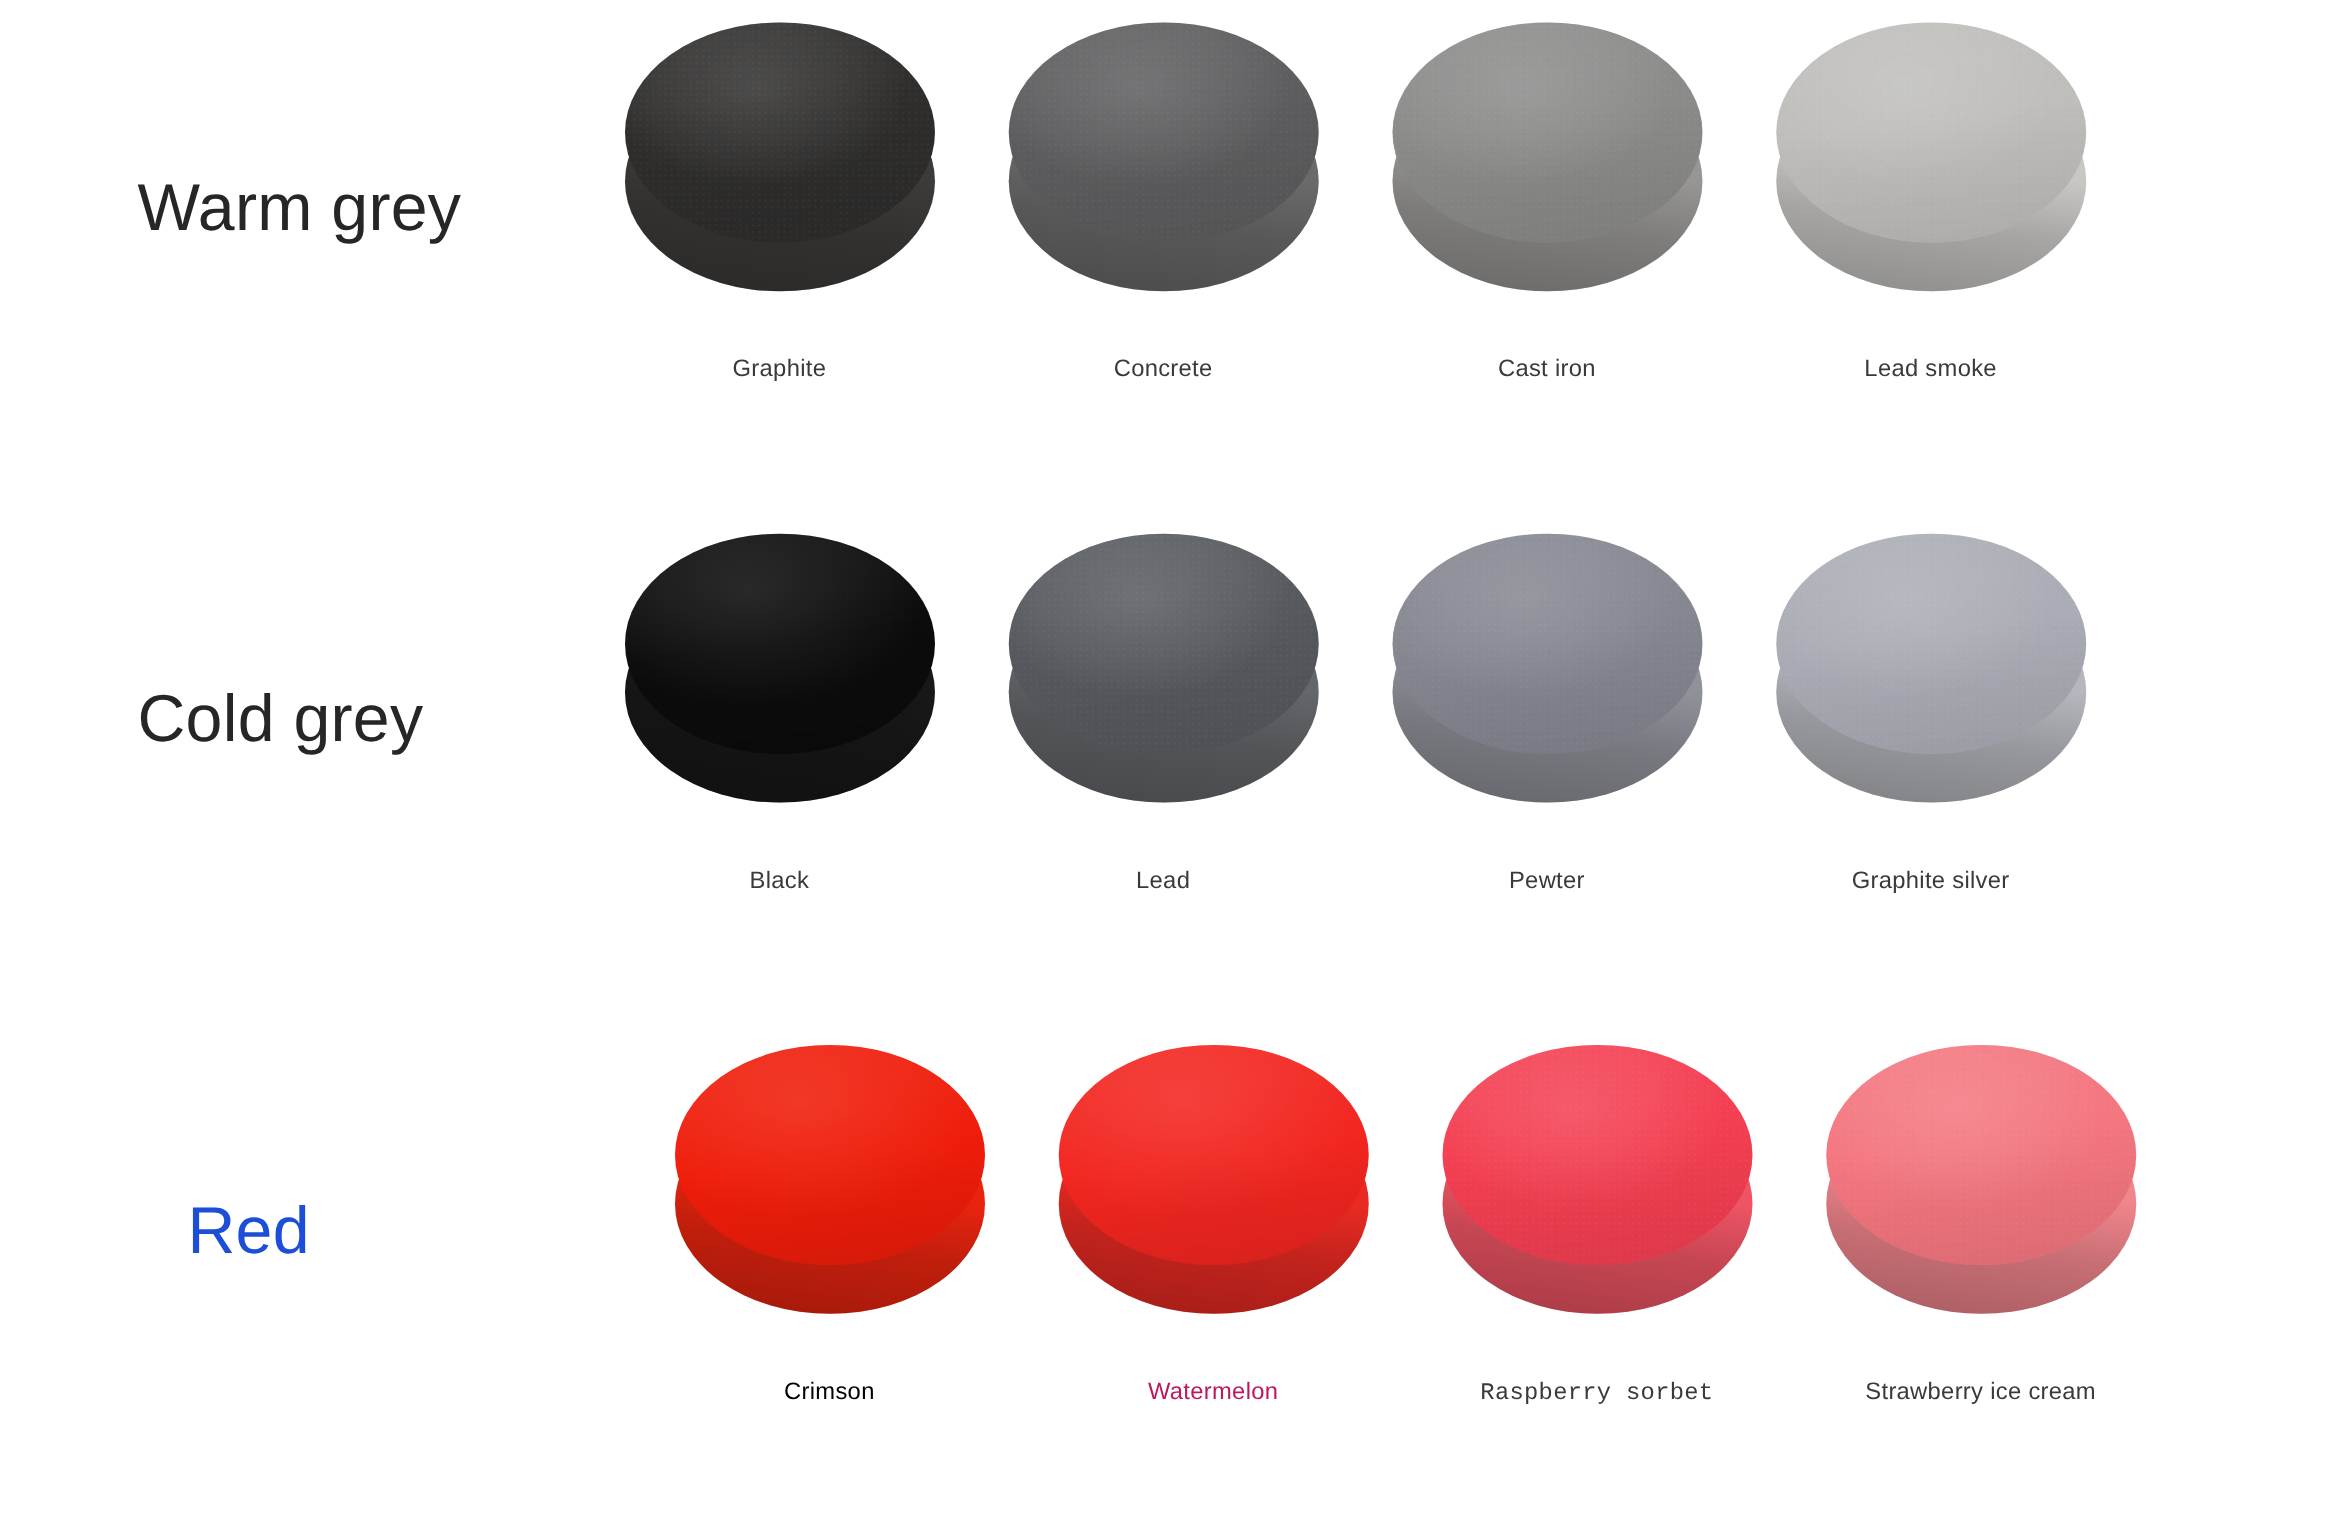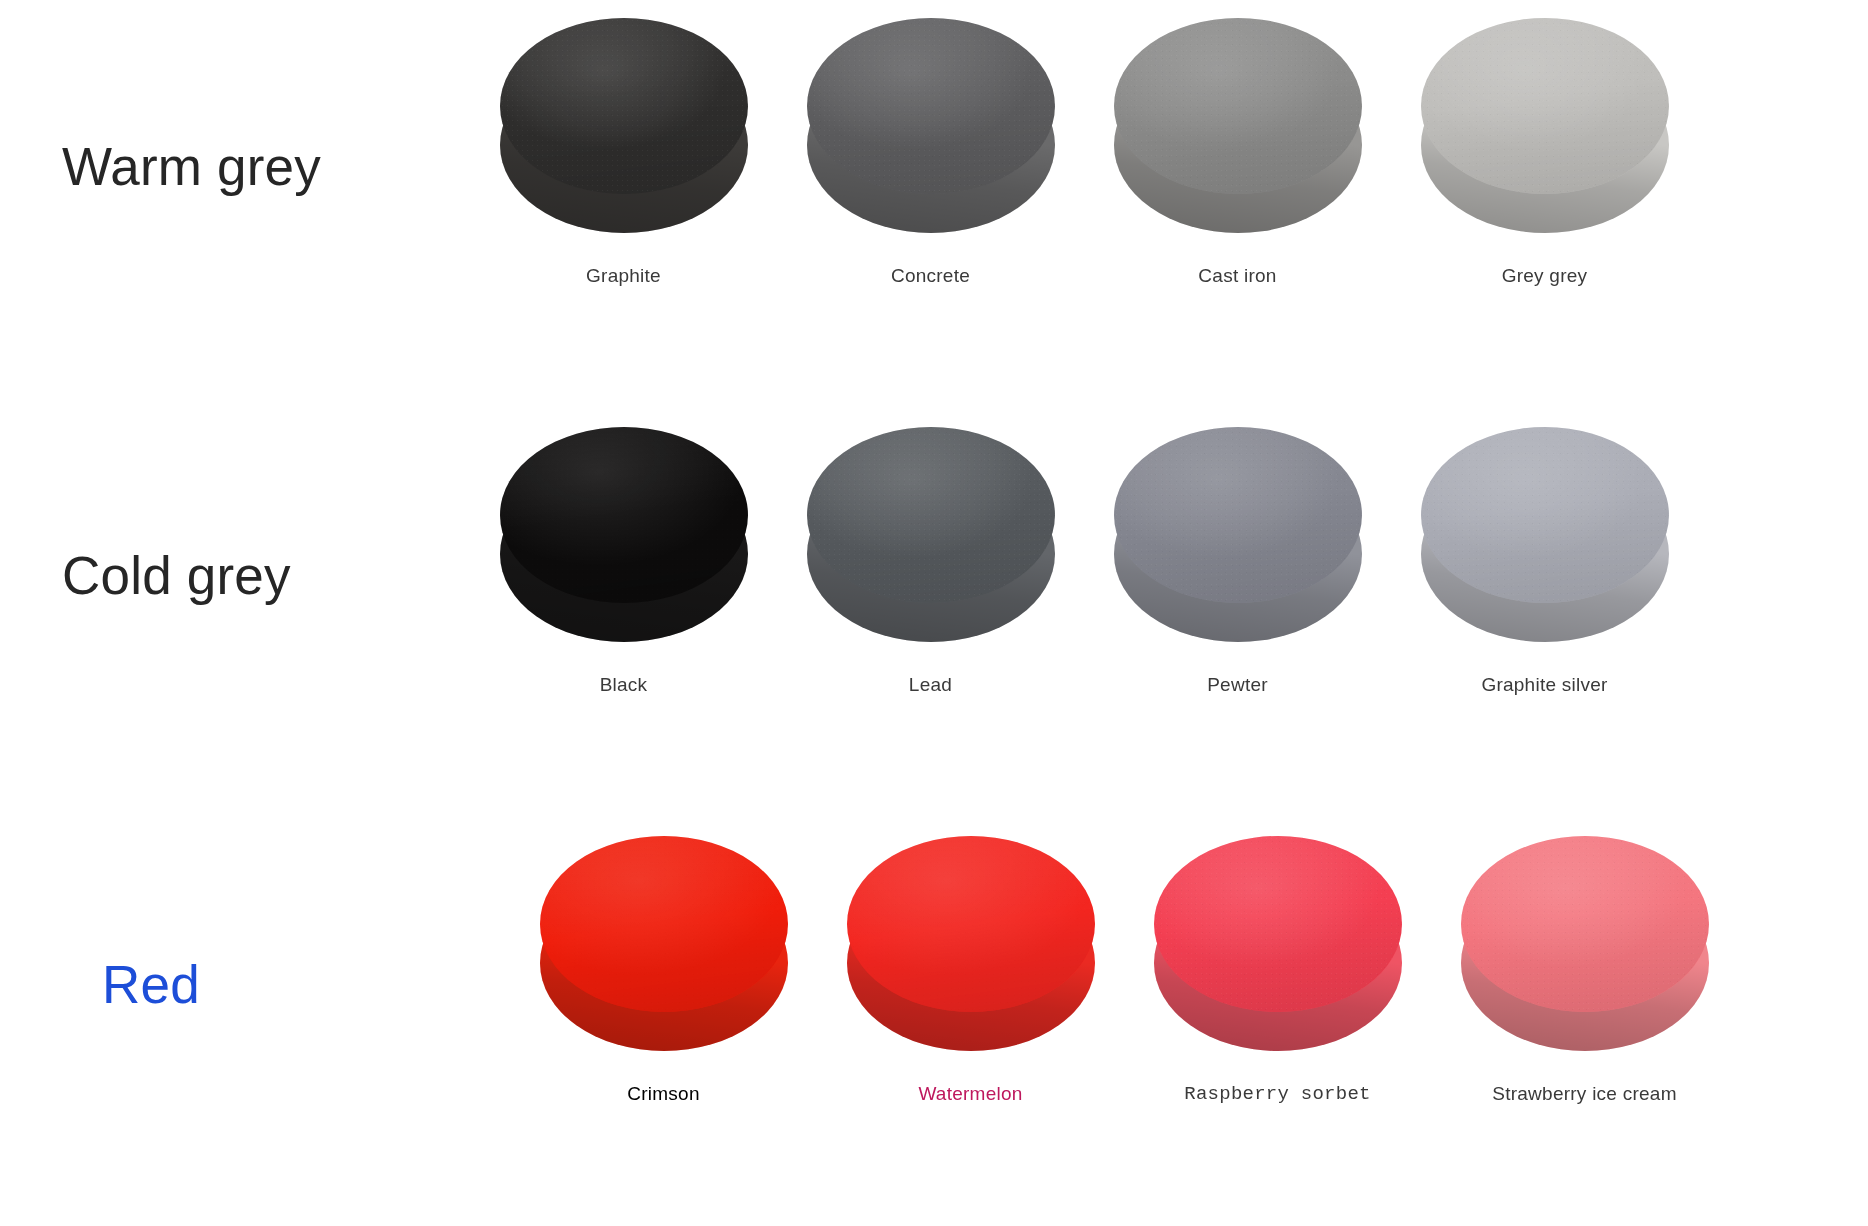--- a/index.html
+++ b/index.html
@@ -28,21 +28,21 @@
   .palette-row {
     position: relative;
     display: flex;
     align-items: flex-start;
     height: 409px;
   }
 
   .row-heading {
     width: 470px;
     flex: 0 0 470px;
-    padding-left: 62px;
+    padding-left: 110px;
     box-sizing: border-box;
     font-size: 53px;
     font-weight: 300;
     line-height: 1;
     letter-spacing: 0.2px;
     color: #262626;
     white-space: nowrap;
   }
   
   .palette-row:nth-child(1) .row-heading { padding-top: 140px; }
@@ -142,21 +142,21 @@
                 rgba(255,255,255,0.03) 55%,
                 rgba(255,255,255,0.00) 78%),
                 linear-gradient(172deg,
                 rgba(255,255,255,0.05) 0%,
                 rgba(0,0,0,0.00) 50%,
                 rgba(0,0,0,0.12) 100%);
   }
 
   
   .swatch-label {
-    margin-top: 32px;
+    margin-top: 52px;
     font-size: 19px;
     font-weight: 400;
     letter-spacing: 0.25px;
     color: #3a3a3a;
     text-align: center;
     white-space: nowrap;
   }
 </style>
 </head>
 <body style="background: rgb(255, 255, 255);">
@@ -185,21 +185,21 @@
             <div class="puck-side" style="background: rgb(151, 150, 148);"></div>
             <div class="puck-top" style="background: rgb(139, 139, 138);"></div>
           </div>
           <div class="swatch-label" style="color: rgb(58, 58, 58);">Cast iron</div>
         </div>
         <div class="swatch-cell">
           <div class="puck">
             <div class="puck-side" style="background: rgb(200, 199, 196);"></div>
             <div class="puck-top" style="background: rgb(191, 190, 187);"></div>
           </div>
-          <div class="swatch-label" style="color: rgb(58, 58, 58);">Grey grey</div>
+          <div class="swatch-label" style="color: rgb(58, 58, 58);">Lead smoke</div>
         </div>
       </div>
     </div>
     <div class="palette-row">
       <div class="row-heading" style="color: rgb(38, 38, 38);">Cold grey</div>
       <div class="swatch-strip">
         <div class="swatch-cell">
           <div class="puck is-glossy">
             <div class="puck-side" style="background: rgb(25, 24, 24);"></div>
             <div class="puck-top" style="background: rgb(13, 12, 12);"></div>

